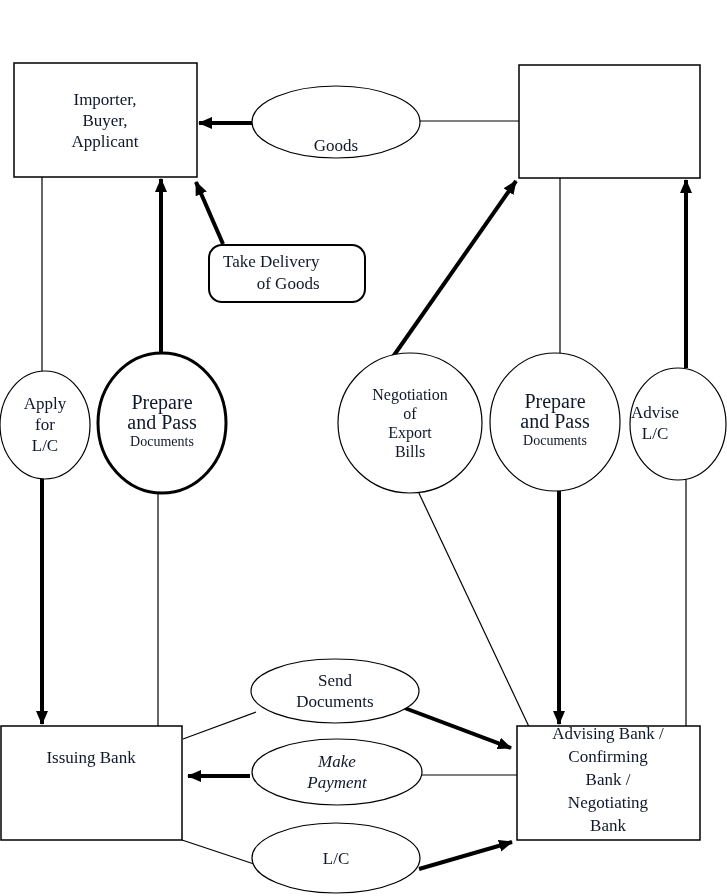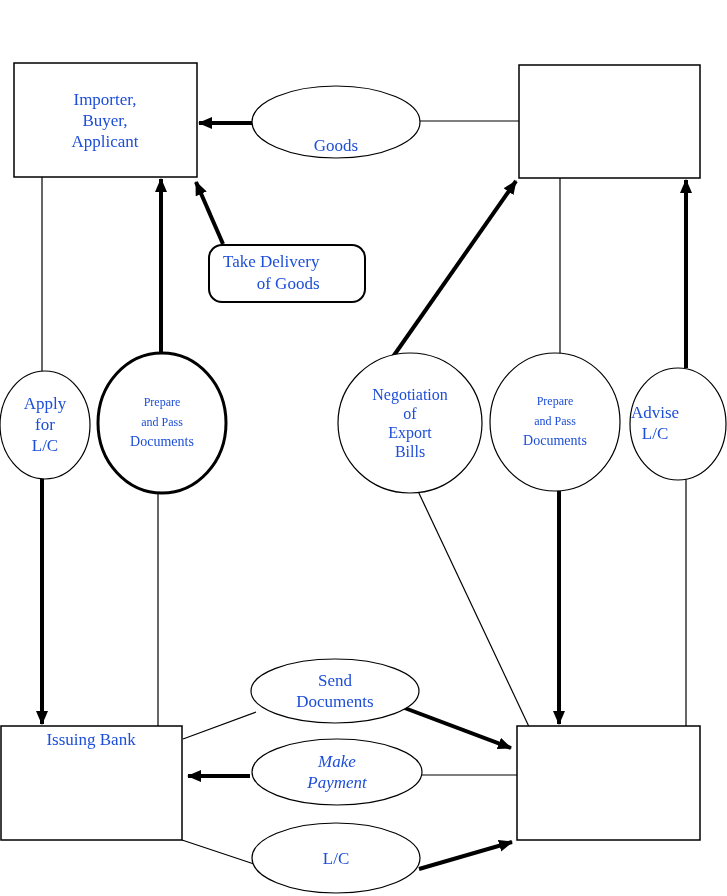--- a/index.html
+++ b/index.html
@@ -13,25 +13,25 @@
     overflow: hidden;
   }
   #diagram-svg { position: absolute; left: 0; top: 0; }
   .label {
     position: absolute;
     transform: translate(-50%, -50%);
     text-align: center;
     white-space: pre-line;
     font-size: 17px;
     line-height: 21px;
-    color: #1d4ed8;
+    color: #0f172a;
   }
   .label.small   { font-size: 16px; line-height: 19px; }
   .label.left-al { text-align: right; transform: translate(0, -50%); line-height: 22px; }
-  .label .big    { display: block; font-size: 12px; line-height: 20px; white-space: pre-line; text-align: center; }
+  .label .big    { display: block; font-size: 20px; line-height: 20px; white-space: pre-line; text-align: center; }
   .label .tiny   { display: block; font-size: 14px; line-height: 20px; }
   .label.bank3   { line-height: 23px; }
 </style>
 </head>
 <body>
 
 <div id="canvas">
 
   <svg id="diagram-svg" width="727" height="896" viewBox="0 0 727 896">
     <defs>
@@ -74,21 +74,24 @@
     <ellipse cx="555" cy="422" rx="65" ry="69" fill="#fff" stroke="#000" stroke-width="1.2"></ellipse>
     <ellipse cx="678" cy="424" rx="48" ry="56" fill="#fff" stroke="#000" stroke-width="1.2"></ellipse>
     <ellipse cx="335" cy="691" rx="84" ry="32" fill="#fff" stroke="#000" stroke-width="1.2"></ellipse>
     <ellipse cx="337" cy="772" rx="85" ry="33" fill="#fff" stroke="#000" stroke-width="1.2"></ellipse>
     <ellipse cx="336" cy="858" rx="84" ry="35" fill="#fff" stroke="#000" stroke-width="1.2"></ellipse>
   </svg>
 
   <div class="label" style="left:105px; top:120px;">Importer,
 Buyer,
 Applicant</div>
-  <div class="label" style="left:91px; top:739px;">Issuing Bank</div>
+  <div class="label" style="left:91px; top:757px;">Issuing Bank</div>
+  <div class="label bank3" style="left:608px; top:779px;">Advising Bank /
+Confirming Bank /
+Negotiating Bank</div>
   <div class="label left-al" style="left:223px; top:273px;">Take Delivery
 of Goods</div>
   <div class="label" style="left:336px; top:122px;margin-top:23px;">Goods</div>
   <div class="label" style="left:45px; top:424px;">Apply
 for
 L/C</div>
 
   <div class="label" style="left:162px; top:422px;"><span class="big">Prepare
 and Pass</span><span class="tiny">Documents</span></div>
 

